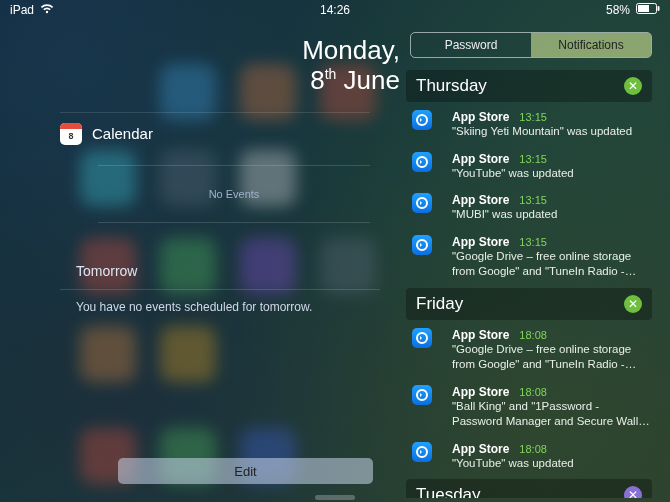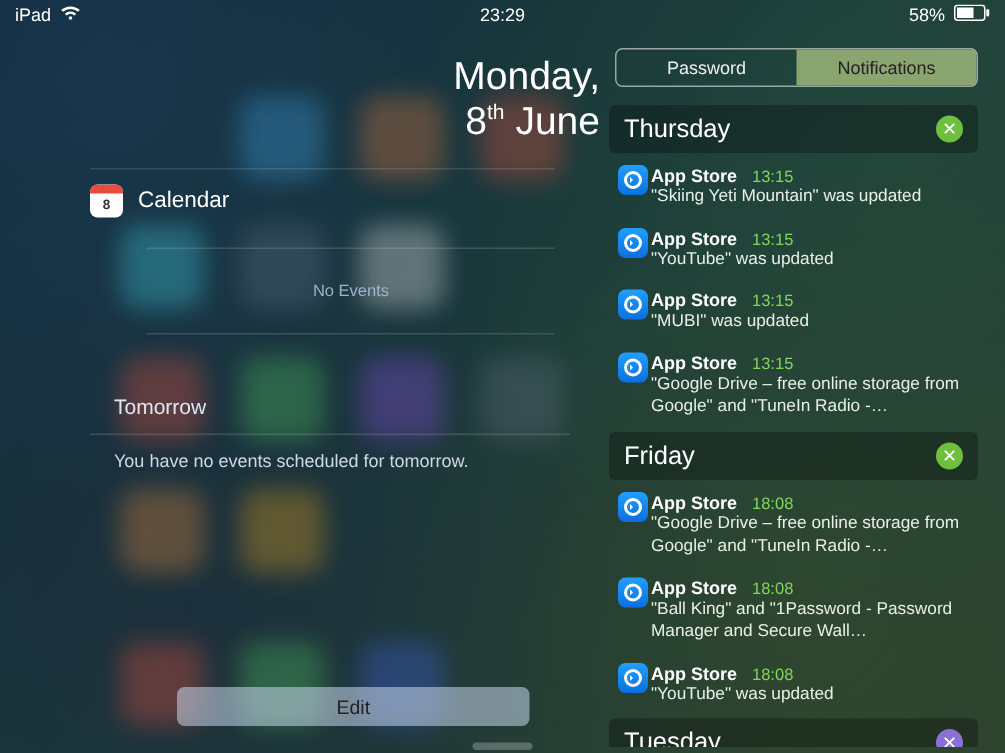--- a/index.html
+++ b/index.html
@@ -37,36 +37,36 @@
   .calendar-header .label { font-size:15px; }
 
   .events-box { margin: 10px 30px 0 98px; }
   .thin-line { height:1px; background:rgba(255,255,255,.15); }
   .no-events { text-align:center; font-size:11px; color:#9fb3cc; padding: 22px 0; }
 
   .tomorrow { padding: 40px 0 0 76px; color:#dce6f2; }
   .tomorrow-head { font-size:14px; margin-bottom:10px; }
   .tomorrow-sub { font-size:12px; color:#cfd8e6; }
 
-  .edit-btn { position:absolute; bottom:18px; left:118px; width:235px; height:26px; border-radius:5px; background:rgba(200,215,235,.55); color:#222; border:none; font-size:13px; font-weight:500; cursor:pointer; }
+  .edit-btn { position:absolute; bottom:18px; left:118px; width:255px; height:26px; border-radius:5px; background:rgba(200,215,235,.55); color:#222; border:none; font-size:13px; font-weight:500; cursor:pointer; }
 
   
   .seg { display:flex; margin: 12px 18px 10px 10px; border:1px solid rgba(255,255,255,.55); border-radius:5px; overflow:hidden; height:26px; }
   .seg button { flex:1; background:transparent; border:none; color:#eee; font-size:12px; cursor:pointer; }
   .seg button.active { background: rgba(210,230,150,.6); color:#222; }
 
   .notif-scroll { height: 430px; overflow:hidden; padding: 0 8px 0 0; }
 
   .day-header { display:flex; align-items:center; justify-content:space-between; background:rgba(0,0,0,.28); border-radius:4px; padding:6px 10px; margin: 2px 10px 2px 6px; }
   .day-header .dname { font-size:17px; }
   .clear-btn { width:18px; height:18px; border-radius:50%; border:none; cursor:pointer; display:flex; align-items:center; justify-content:center; color:#fff; font-size:12px; line-height:1; }
   .clear-g { background:#6fbf3f; }
   .clear-p { background:#8a6fd6; }
 
-  .notif { display:flex; gap:2px; padding: 6px 12px 6px 12px; }
+  .notif { display:flex; gap:20px; padding: 6px 12px 6px 12px; }
   .app-icon { width:20px; height:20px; border-radius:5px; background:linear-gradient(#1fa0ff,#0b6fe0); display:flex; align-items:center; justify-content:center; flex-shrink:0; }
   .app-icon .ring { width:12px; height:12px; border:2px solid #fff; border-radius:50%; display:flex; align-items:center; justify-content:center; }
   .app-icon .ring::after { content:""; display:block; width:0; height:0; border-left:2px solid #fff; border-top:2px solid transparent; border-bottom:2px solid transparent; margin-left:-2px; }
   .notif-body { flex:1; min-width:0; }
   .notif-top { display:flex; gap:10px; align-items:baseline; }
   .notif-app { font-size:12px; font-weight:700; color:#fff; }
   .notif-time { font-size:11px; color:#7fd65a; }
   .notif-text { font-size:11.5px; color:#e8efe8; line-height:1.35; }
   .handle { position:absolute; bottom:2px; left:50%; transform:translateX(-50%); width:40px; height:5px; border-radius:3px; background:rgba(255,255,255,.25); }
 </style>
@@ -91,21 +91,21 @@
 
 <div class="status-bar">
   <div class="status-left">
     <span>iPad</span>
     <span>
       <svg width="14" height="11" viewBox="0 0 14 11">
           <path d="M7 10.2a1.2 1.2 0 100-2.4 1.2 1.2 0 000 2.4zM3.2 6.1a5.7 5.7 0 017.6 0l-1.2 1.2a4 4 0 00-5.2 0L3.2 6.1zM.8 3.7a9.1 9.1 0 0112.4 0l-1.2 1.2a7.4 7.4 0 00-10 0L.8 3.7z" fill="#fff"></path>
         </svg>
     </span>
   </div>
-  <div class="status-center">23:29</div>
+  <div class="status-center">14:26</div>
   <div class="status-right">
     <span>58%</span>
     <span>
       <svg width="24" height="11" viewBox="0 0 24 11">
           <rect x="0.5" y="0.5" width="20" height="10" rx="2" fill="none" stroke="#fff"></rect>
           <rect x="2" y="2" width="11" height="7" fill="#fff"></rect>
           <rect x="21.5" y="3" width="2" height="5" rx="1" fill="#fff"></rect>
         </svg>
     </span>
   </div>

